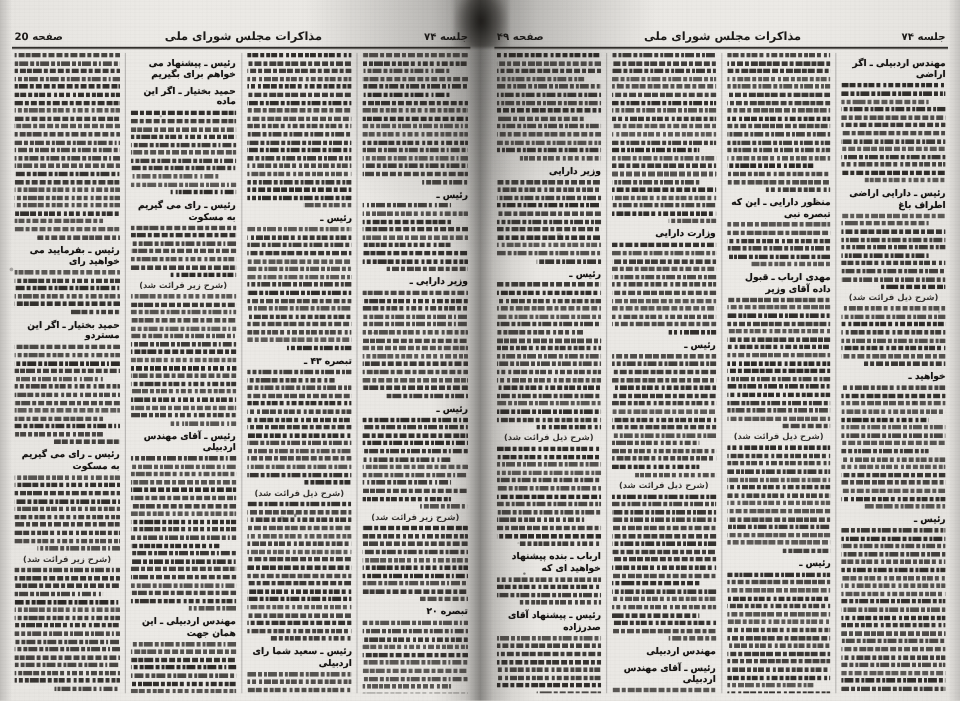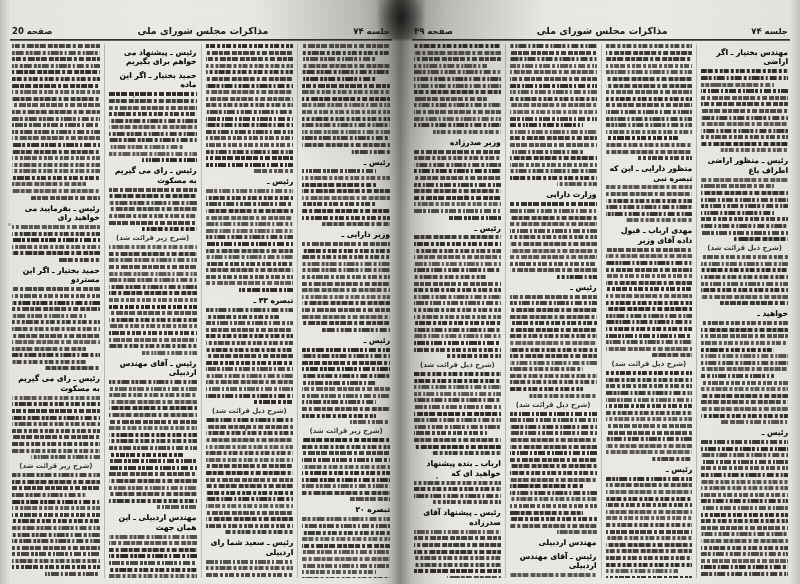--- a/index.html
+++ b/index.html
@@ -154,37 +154,37 @@
 
     <div class="runhead">
       <span>جلسه ۷۴</span>
       <span class="masthead">مذاکرات مجلس شورای ملی</span>
       <span>صفحه ۴۹</span>
     </div>
     <div class="rule"></div>
 
     <div class="cols">
       <div class="col">
-          <div class="speaker">مهندس بختیار ـ اگر اراضی</div>
+          <div class="speaker">مهندس اردبیلی ـ اگر اراضی</div>
           <div class="para">
             <div class="ln" style="background-position-x: 2.8px; opacity: 0.97;"></div>
             <div class="ln v3" style="background-position-x: 12.7px; opacity: 0.96;"></div>
             <div class="ln v2 indent" style="background-position-x: 15.3px; opacity: 0.74;"></div>
             <div class="ln v3" style="background-position-x: 7px; opacity: 0.94;"></div>
             <div class="ln v2" style="background-position-x: 12.1px; opacity: 0.8;"></div>
             <div class="ln v2" style="background-position-x: 16.1px; opacity: 0.9;"></div>
             <div class="ln v2" style="background-position-x: 2.1px; opacity: 0.81;"></div>
             <div class="ln v3" style="background-position-x: 15.3px; opacity: 0.89;"></div>
             <div class="ln v2" style="background-position-x: 6.7px; opacity: 0.74;"></div>
             <div class="ln v3" style="background-position-x: 2.4px; opacity: 0.91;"></div>
             <div class="ln" style="background-position-x: 16.9px; opacity: 0.84;"></div>
             <div class="ln v2" style="background-position-x: 13.4px; opacity: 0.97;"></div>
             <div class="ln short3" style="background-position-x: 4.8px; opacity: 0.73;"></div>
           </div>
-          <div class="speaker">رئیس ـ منظور اراضی اطراف باغ</div>
+          <div class="speaker">رئیس ـ دارایی اراضی اطراف باغ</div>
           <div class="para">
             <div class="ln v2" style="background-position-x: 13.3px; opacity: 0.72;"></div>
             <div class="ln v2 indent" style="background-position-x: 8.9px; opacity: 0.77;"></div>
             <div class="ln v2" style="background-position-x: 4.4px; opacity: 0.93;"></div>
             <div class="ln v3" style="background-position-x: 3.9px; opacity: 0.86;"></div>
             <div class="ln v3" style="background-position-x: 9.2px; opacity: 0.89;"></div>
             <div class="ln v3 indent" style="background-position-x: 6.3px; opacity: 0.93;"></div>
             <div class="ln" style="background-position-x: 1.1px; opacity: 0.89;"></div>
             <div class="ln v3" style="background-position-x: 0.3px; opacity: 0.86;"></div>
             <div class="ln v3" style="background-position-x: 15px; opacity: 0.84;"></div>
@@ -429,21 +429,21 @@
             <div class="ln v3" style="background-position-x: 3.3px; opacity: 0.91;"></div>
             <div class="ln v3" style="background-position-x: 3.7px; opacity: 0.82;"></div>
             <div class="ln v2" style="background-position-x: 17.6px; opacity: 0.93;"></div>
             <div class="ln v2 indent" style="background-position-x: 6.9px; opacity: 0.81;"></div>
             <div class="ln v3" style="background-position-x: 4.6px; opacity: 0.82;"></div>
             <div class="ln v2" style="background-position-x: 14.9px; opacity: 0.78;"></div>
             <div class="ln v3" style="background-position-x: 11.7px; opacity: 0.76;"></div>
             <div class="ln v3" style="background-position-x: 4.3px; opacity: 0.91;"></div>
             <div class="ln short3" style="background-position-x: 3.7px; opacity: 0.77;"></div>
           </div>
-          <div class="speaker">وزیر صدرزاده</div>
+          <div class="speaker">وزیر دارایی</div>
           <div class="para">
             <div class="ln v2" style="background-position-x: 13px; opacity: 0.87;"></div>
             <div class="ln" style="background-position-x: 7.3px; opacity: 0.84;"></div>
             <div class="ln v3" style="background-position-x: 2.3px; opacity: 0.86;"></div>
             <div class="ln v3" style="background-position-x: 4.8px; opacity: 0.97;"></div>
             <div class="ln v2" style="background-position-x: 7.2px; opacity: 0.83;"></div>
             <div class="ln v3" style="background-position-x: 8.9px; opacity: 0.91;"></div>
             <div class="ln v2" style="background-position-x: 0.7px; opacity: 0.89;"></div>
             <div class="ln v2" style="background-position-x: 13.1px; opacity: 0.95;"></div>
             <div class="ln" style="background-position-x: 10.7px; opacity: 0.73;"></div>

